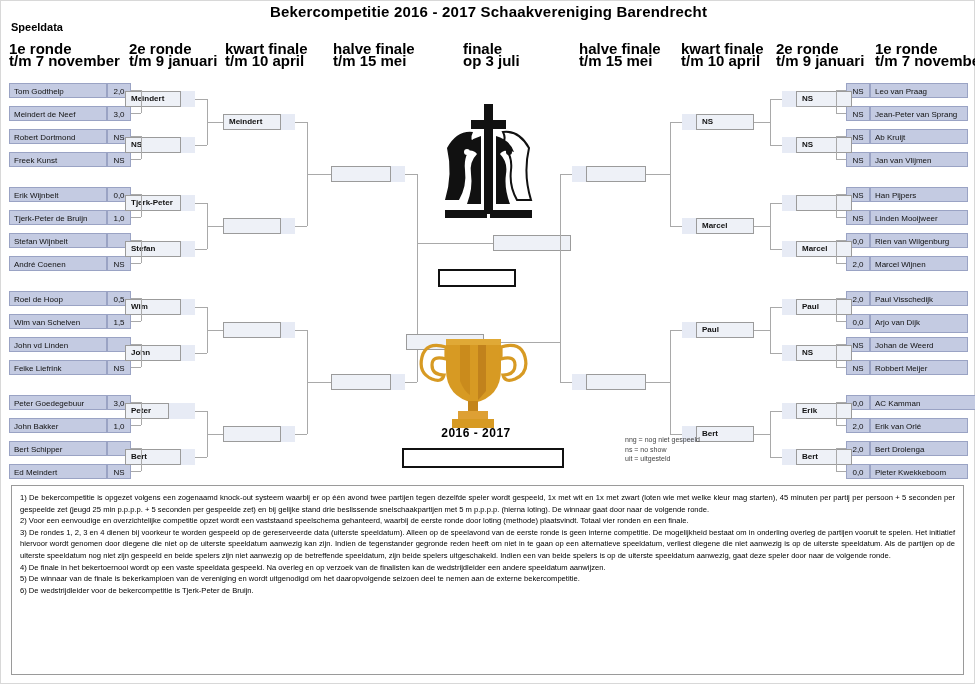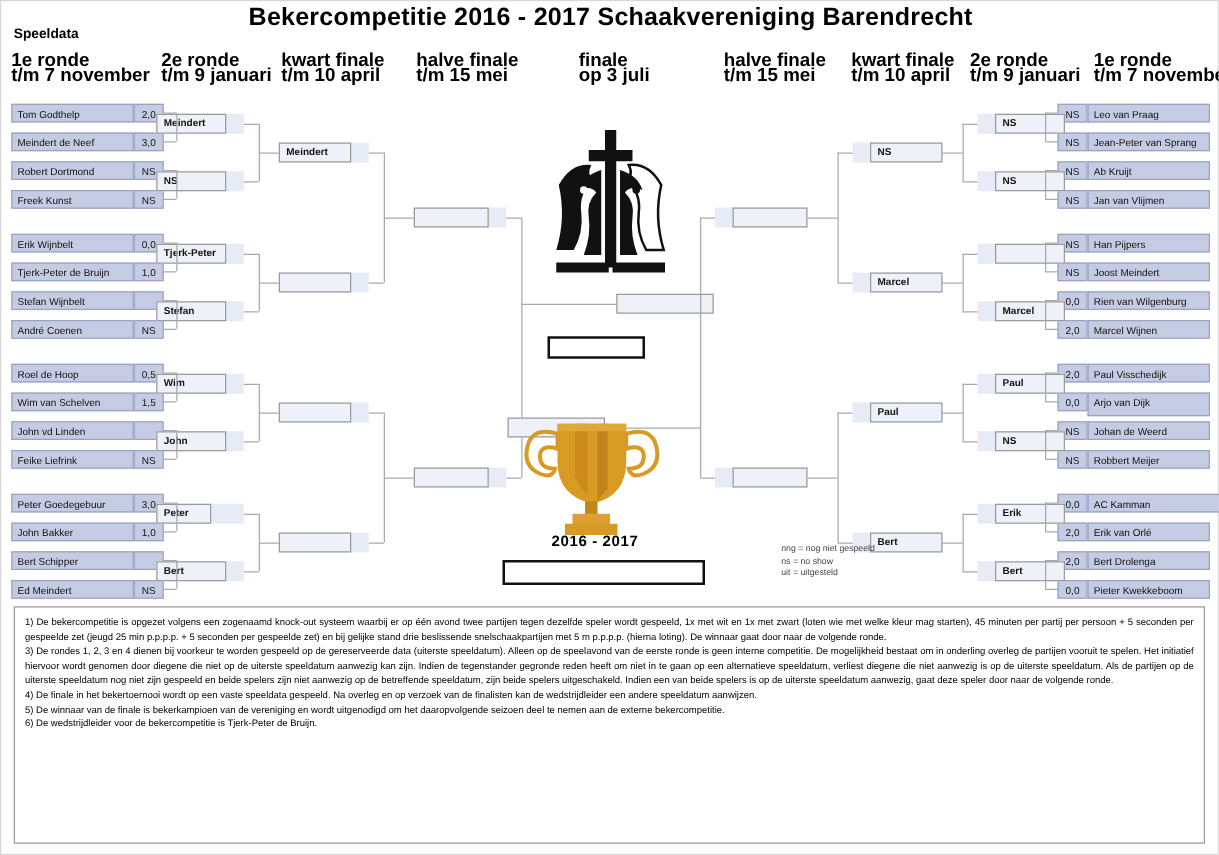--- a/index.html
+++ b/index.html
@@ -9,21 +9,21 @@
     font-family:"Liberation Sans", sans-serif;
     color:#000;
     overflow:hidden;
     position:relative;
   }
   .page{position:absolute;inset:0;border:1px solid #d8d8d8;box-sizing:border-box;}
 
   
   .title{
     position:absolute;left:0;top:2px;width:975px;text-align:center;
-    font-size:20px;font-weight:600;letter-spacing:.2px;
+    font-size:15px;font-weight:600;letter-spacing:.2px;
   }
   .speeldata{position:absolute;left:10px;top:20px;font-size:11px;font-weight:bold;}
   .rnd{position:absolute;top:42px;font-size:15px;font-weight:bold;line-height:12px;}
   .rnd span{display:block;white-space:nowrap;}
 
   
   .nm{
     position:absolute;height:15px;line-height:15px;
     background:#c4cbe2;border:1px solid #9aa3c4;
     font-size:8px;padding-left:4px;box-sizing:border-box;
@@ -243,21 +243,21 @@
       <div class="nm" style="left: 869px; top: 82px; width: 98px; height: 15px;">Leo van Praag</div>
       <div class="sc" style="left: 845px; top: 82px; width: 24px; height: 15px;">NS</div>
       <div class="nm" style="left: 869px; top: 105px; width: 98px; height: 15px;">Jean-Peter van Sprang</div>
       <div class="sc" style="left: 845px; top: 105px; width: 24px; height: 15px;">NS</div>
       <div class="nm" style="left: 869px; top: 128px; width: 98px; height: 15px;">Ab Kruijt</div>
       <div class="sc" style="left: 845px; top: 128px; width: 24px; height: 15px;">NS</div>
       <div class="nm" style="left: 869px; top: 151px; width: 98px; height: 15px;">Jan van Vlijmen</div>
       <div class="sc" style="left: 845px; top: 151px; width: 24px; height: 15px;">NS</div>
       <div class="nm" style="left: 869px; top: 186px; width: 98px; height: 15px;">Han Pijpers</div>
       <div class="sc" style="left: 845px; top: 186px; width: 24px; height: 15px;">NS</div>
-      <div class="nm" style="left: 869px; top: 209px; width: 98px; height: 15px;">Joost Meindert</div>
+      <div class="nm" style="left: 869px; top: 209px; width: 98px; height: 15px;">Linden Mooijweer</div>
       <div class="sc" style="left: 845px; top: 209px; width: 24px; height: 15px;">NS</div>
       <div class="nm" style="left: 869px; top: 232px; width: 98px; height: 15px;">Rien van Wilgenburg</div>
       <div class="sc" style="left: 845px; top: 232px; width: 24px; height: 15px;">0,0</div>
       <div class="nm" style="left: 869px; top: 255px; width: 98px; height: 15px;">Marcel Wijnen</div>
       <div class="sc" style="left: 845px; top: 255px; width: 24px; height: 15px;">2,0</div>
       <div class="nm" style="left: 869px; top: 290px; width: 98px; height: 15px;">Paul Visschedijk</div>
       <div class="sc" style="left: 845px; top: 290px; width: 24px; height: 15px;">2,0</div>
       <div class="nm" style="left: 869px; top: 313px; width: 98px; height: 19px;">Arjo van Dijk</div>
       <div class="sc" style="left: 845px; top: 313px; width: 24px; height: 15px;">0,0</div>
       <div class="nm" style="left: 869px; top: 336px; width: 98px; height: 15px;">Johan de Weerd</div>
@@ -401,20 +401,21 @@
 
   <div class="legend">
     <span>nng = nog niet gespeeld</span>
     <span>ns = no show</span>
     <span>uit = uitgesteld</span>
   </div>
 
   <div class="rules">
     <div id="rules-items">
         <p>1)  De bekercompetitie is opgezet volgens een zogenaamd knock-out systeem waarbij er op één avond twee partijen tegen dezelfde speler wordt gespeeld, 1x met wit en 1x met zwart (loten wie met welke kleur mag starten), 45 minuten per partij per persoon + 5 seconden per gespeelde zet (jeugd 25 min p.p.p.p. + 5 seconden per gespeelde zet) en bij gelijke stand drie beslissende  snelschaakpartijen  met 5 m p.p.p.p. (hierna loting). De winnaar gaat door naar de volgende ronde.</p>
+        <p>2) Voor een eenvoudige en overzichtelijke competitie opzet wordt een vaststaand speelschema gehanteerd, waarbij de eerste ronde door loting (methode) plaatsvindt. Totaal vier ronden en een finale.</p>
         <p>3) De rondes 1, 2, 3 en 4 dienen bij voorkeur te worden gespeeld op de gereserveerde data (uiterste speeldatum).  Alleen op de speelavond van de eerste ronde is geen interne competitie. De mogelijkheid bestaat om in onderling overleg de partijen vooruit te spelen. Het initiatief hiervoor wordt genomen door diegene die niet op de uiterste speeldatum aanwezig kan zijn. Indien de tegenstander gegronde reden heeft om niet in te gaan op een alternatieve speeldatum, verliest diegene die niet aanwezig is  op de uiterste speeldatum. Als de partijen op de uiterste speeldatum nog niet zijn gespeeld en beide spelers zijn niet aanwezig op de betreffende speeldatum, zijn beide spelers uitgeschakeld. Indien een van beide spelers is op de uiterste speeldatum aanwezig, gaat deze speler door naar de volgende ronde.</p>
         <p>4) De finale in het bekertoernooi wordt op een vaste speeldata gespeeld. Na overleg en op verzoek van de finalisten kan de wedstrijdleider een andere speeldatum aanwijzen.</p>
         <p>5) De winnaar van de finale is bekerkampioen van de vereniging en wordt uitgenodigd om het daaropvolgende seizoen deel te nemen aan de externe bekercompetitie.</p>
         <p>6) De wedstrijdleider voor de bekercompetitie is Tjerk-Peter de Bruijn.</p>
       </div>
   </div>
 
 </div>
 
 </body></html>

